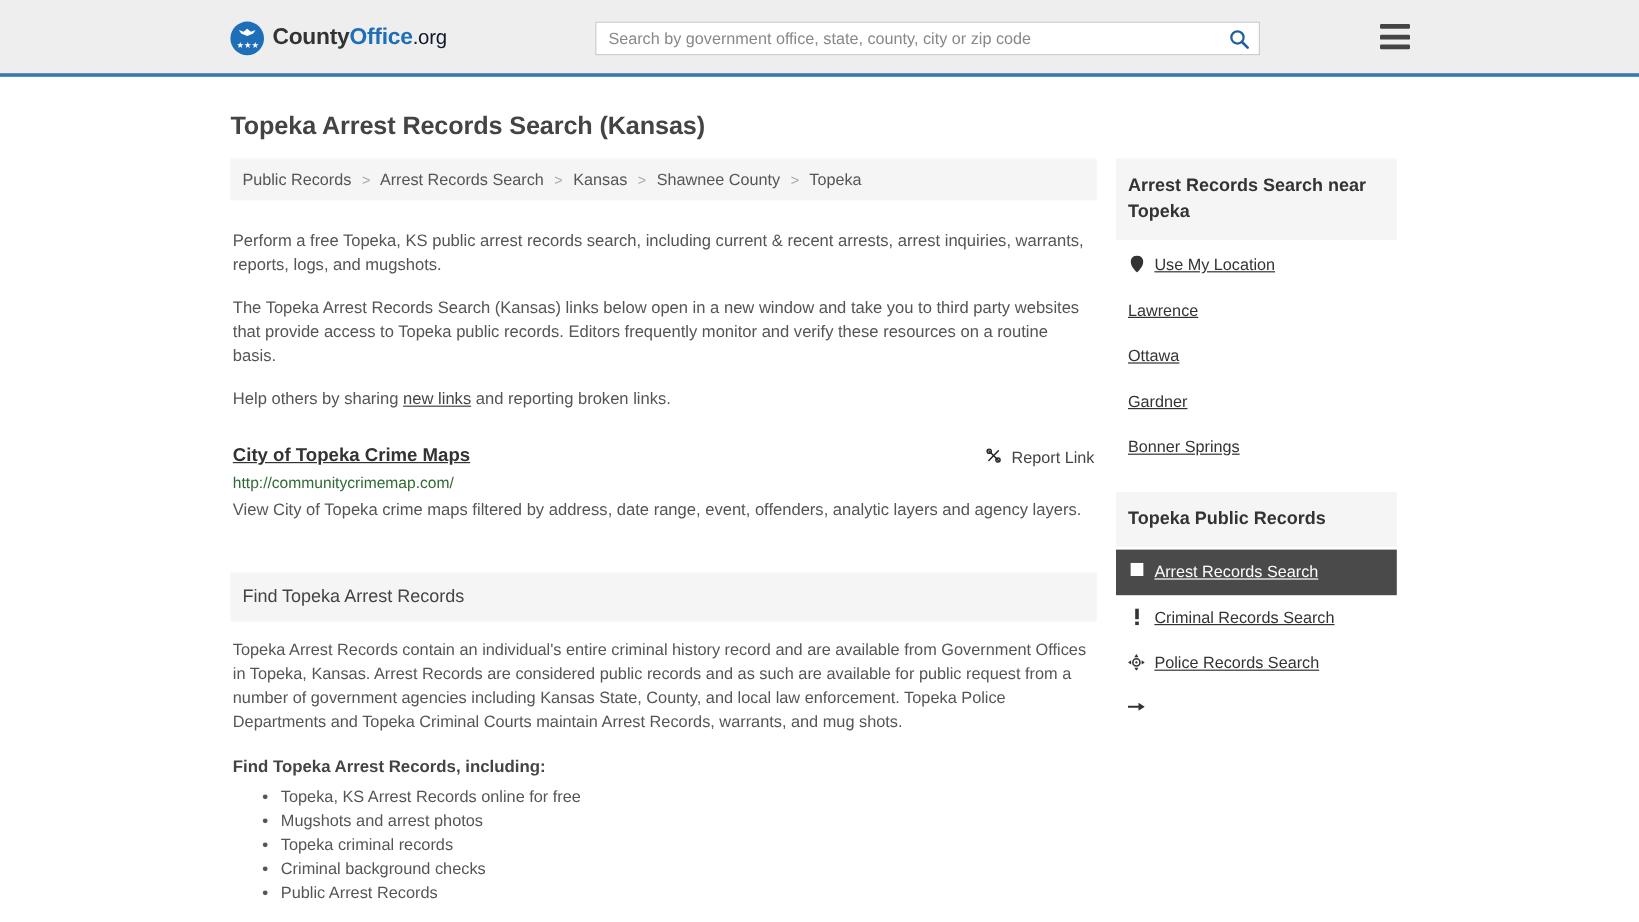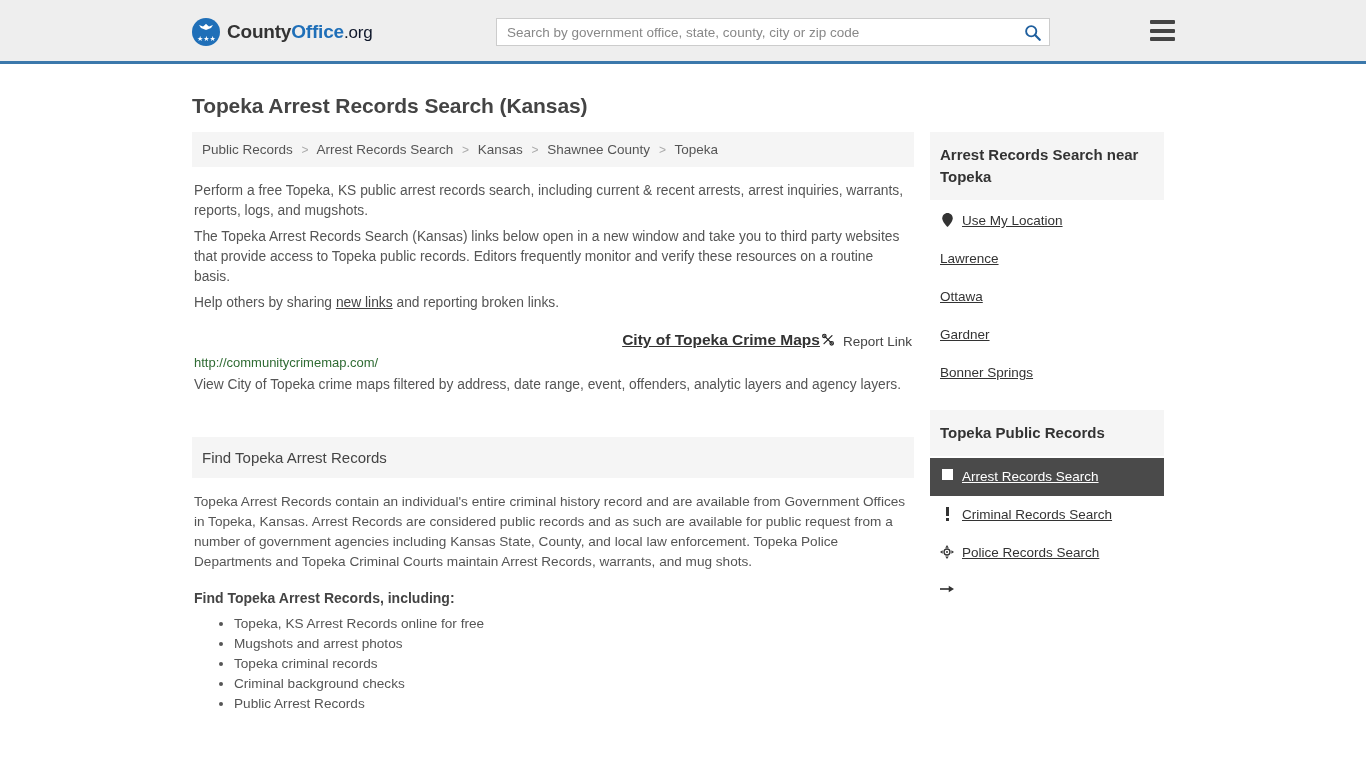--- a/index.html
+++ b/index.html
@@ -148,36 +148,36 @@
     margin: 0 5px;
     font-size: 12px;
   }
 
   
   .intro { padding: 8px 2px 0 2px; }
   .intro p {
     font-size: 13.8px;
     line-height: 20px;
     color: #555555;
-    margin: 6px 0;
+    margin: 16px 0;
   }
   .intro p a.inline-link {
     color: #444444;
     text-decoration: underline;
     font-weight: normal;
   }
 
   
   .result {
     padding: 12px 2px 0 2px;
   }
   .result-head {
     display: flex;
     align-items: flex-start;
-    justify-content: flex-end;
+    justify-content: space-between;
   }
   .result-title {
     font-size: 15.5px;
     font-weight: bold;
     color: #333333;
     text-decoration: underline;
     cursor: pointer;
   }
   .report-link {
     display: flex;

